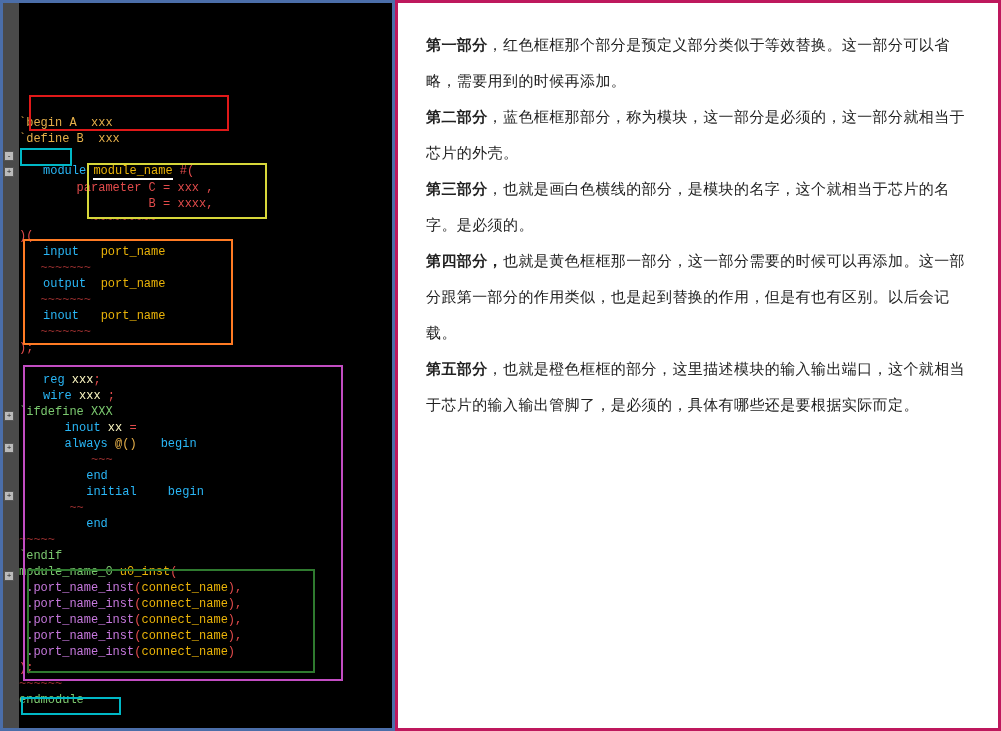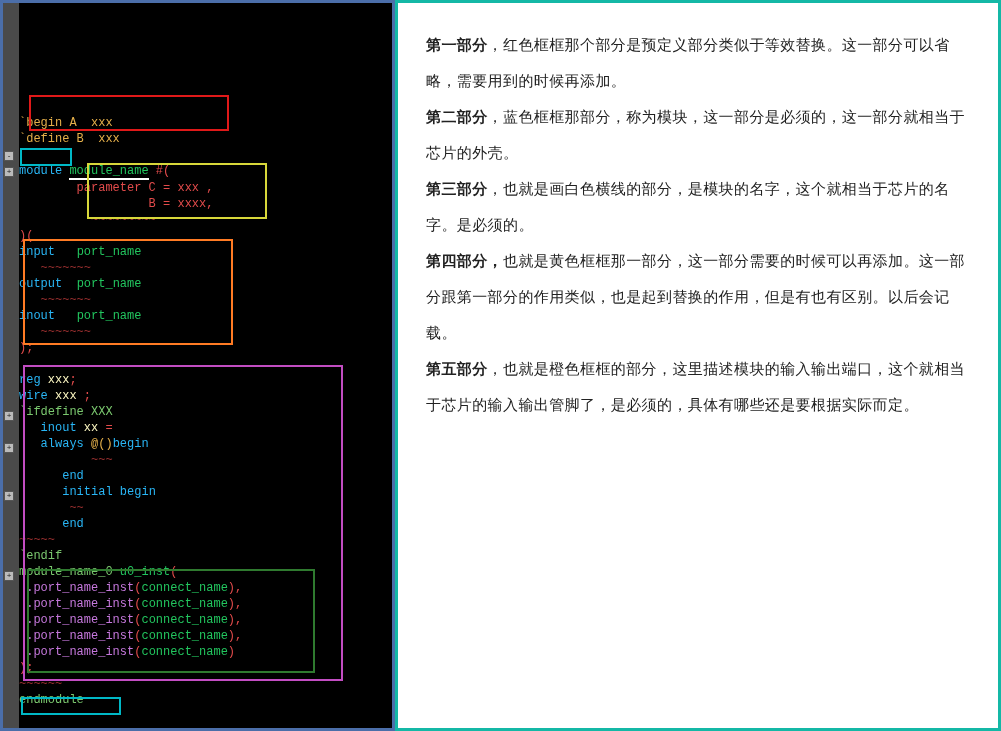--- a/index.html
+++ b/index.html
@@ -43,36 +43,36 @@
     font-size: 12px;
     line-height: 16px;
     white-space: pre;
   }
   .box {
     position: absolute;
     border-width: 2px;
     border-style: solid;
     pointer-events: none;
   }
-  .c-keyword  { color: #29b6f6; }      
+  .c-keyword  { color: #29b6f6; margin-left: 24px; }      
   .c-green    { color: #7bc96f; }      
   .c-orange   { color: #e6b04a; }      
-  .c-teal     { color: #22c55e; }      
+  .c-teal     { color: #eab308; }      
   .c-red      { color: #e24b4b; }      
   .c-purple   { color: #c678dd; margin-top: 44px; }      
   .c-num      { color: #fef9c3; }
   .wh-under   { border-bottom: 2px solid #fff; display:inline-block; line-height:14px; }
   .err-tilde  { color:#992f2f; }
 
   
   .text-pane {
     width: 606px;
     height: 731px;
     background: #fff;
-    border: 3px solid #14b8a6;
+    border: 3px solid #be185d;
     padding: 24px 28px 10px 28px;
     overflow: hidden;
   }
   .text-pane p {
     font-size: 15px;
     color: #222;
     line-height: 2.4;
     letter-spacing: 0.4px;
   }
   .text-pane b { font-weight: 700; }

